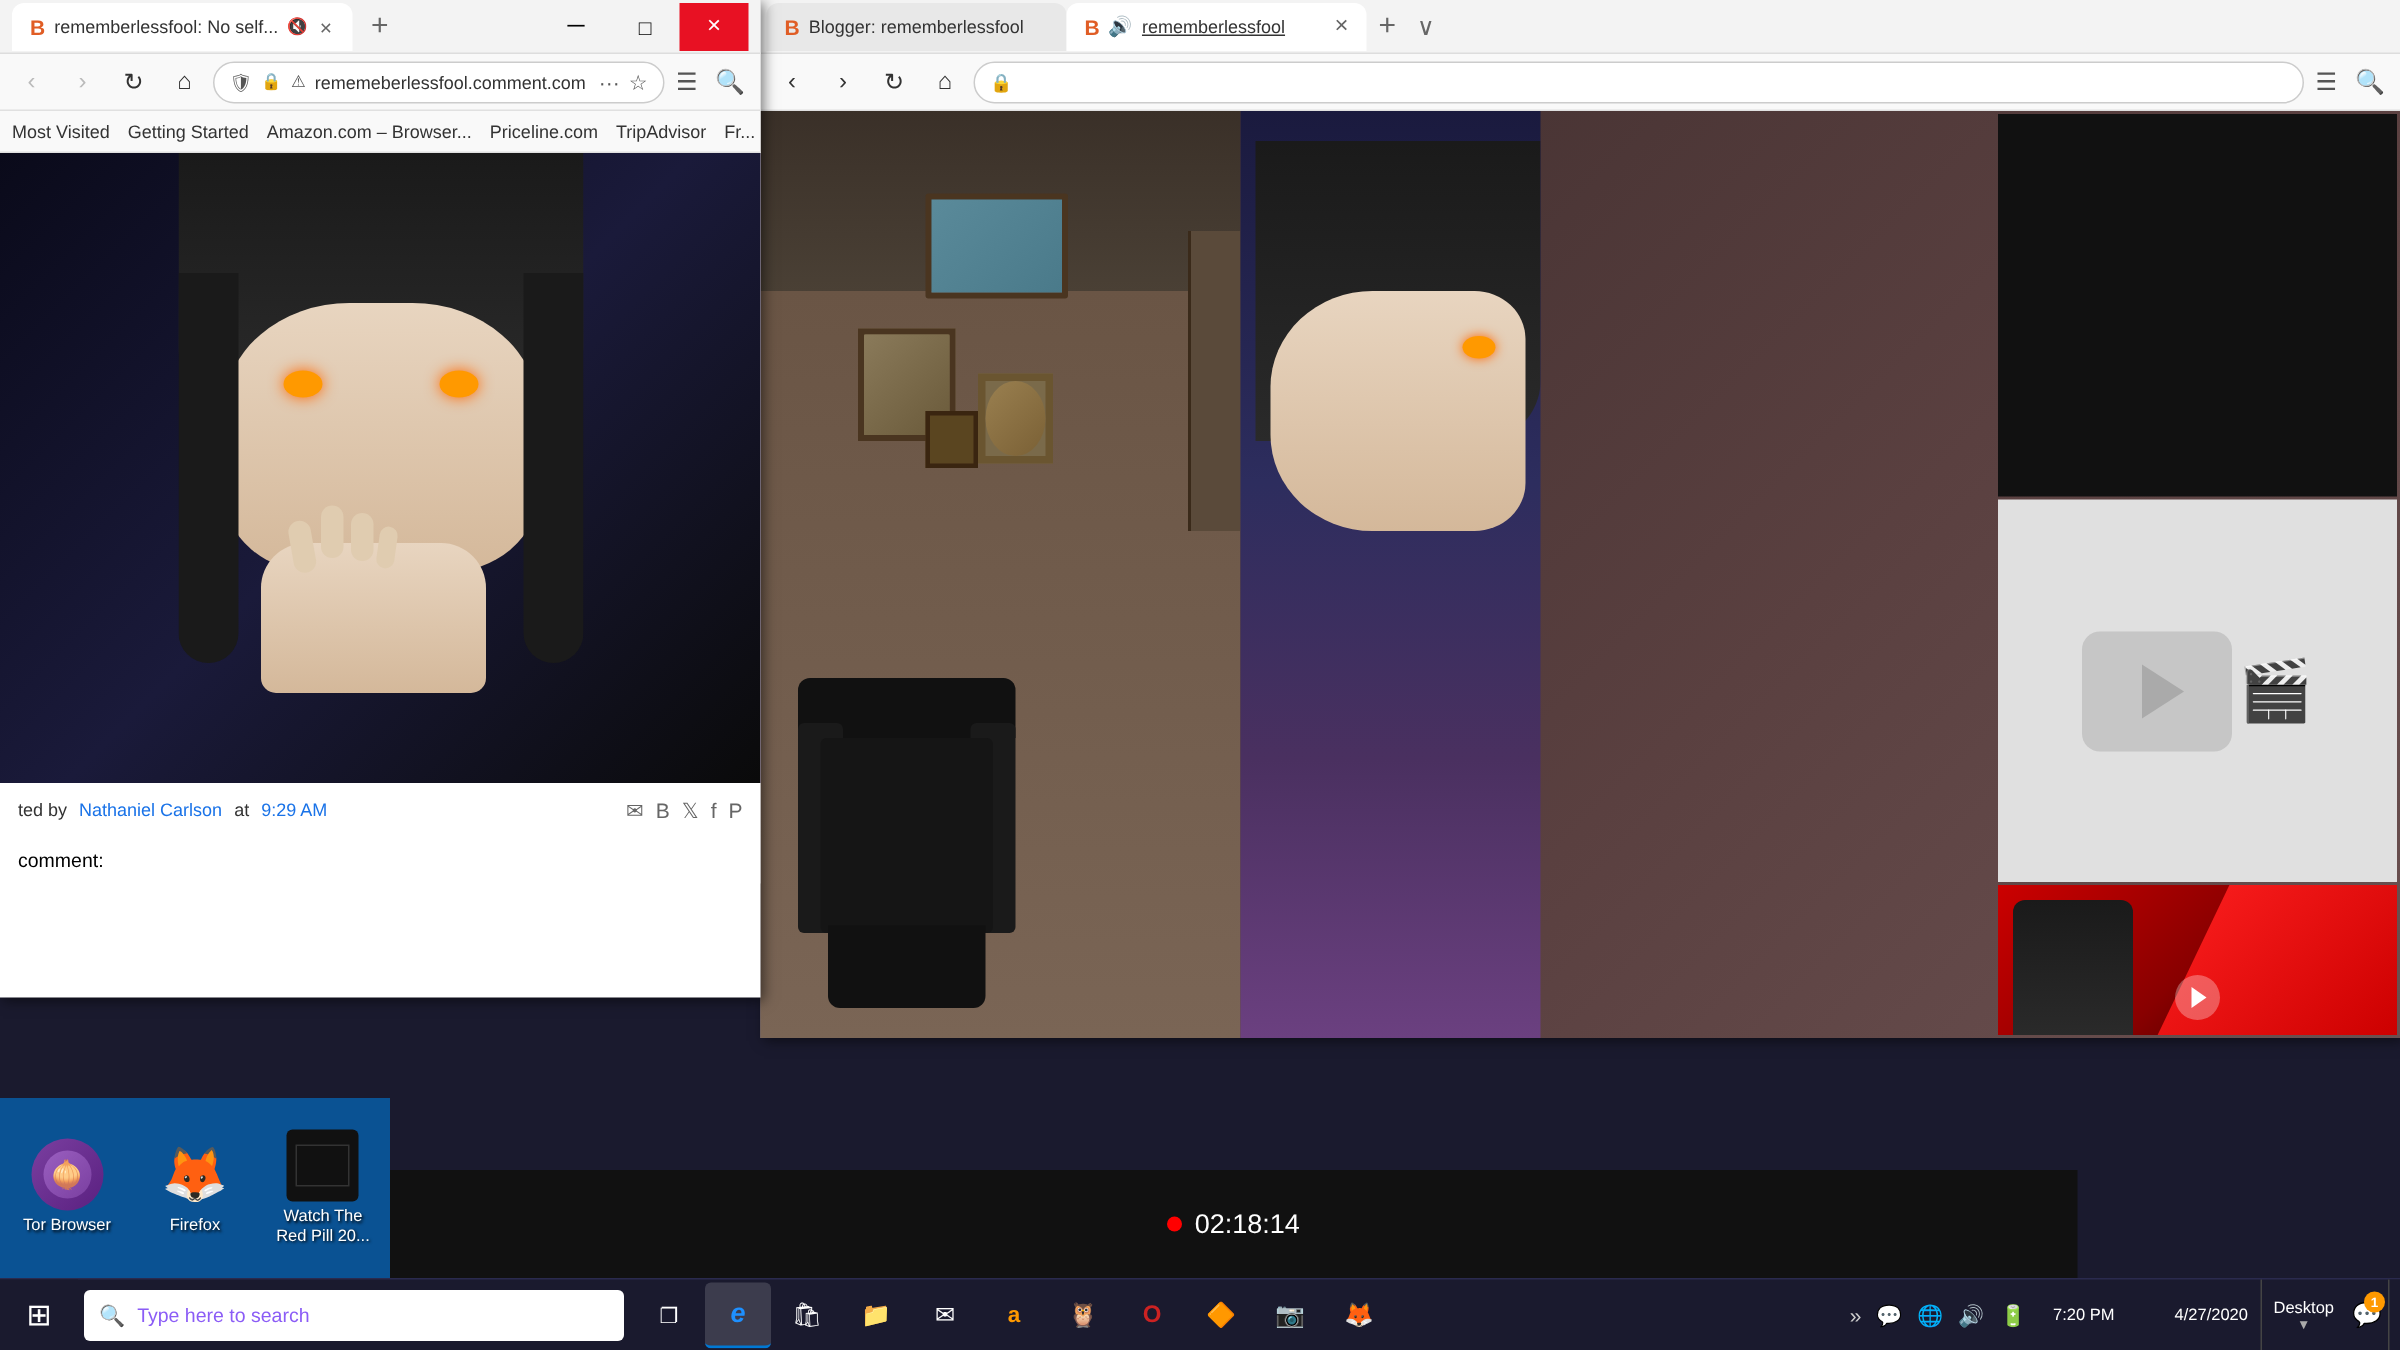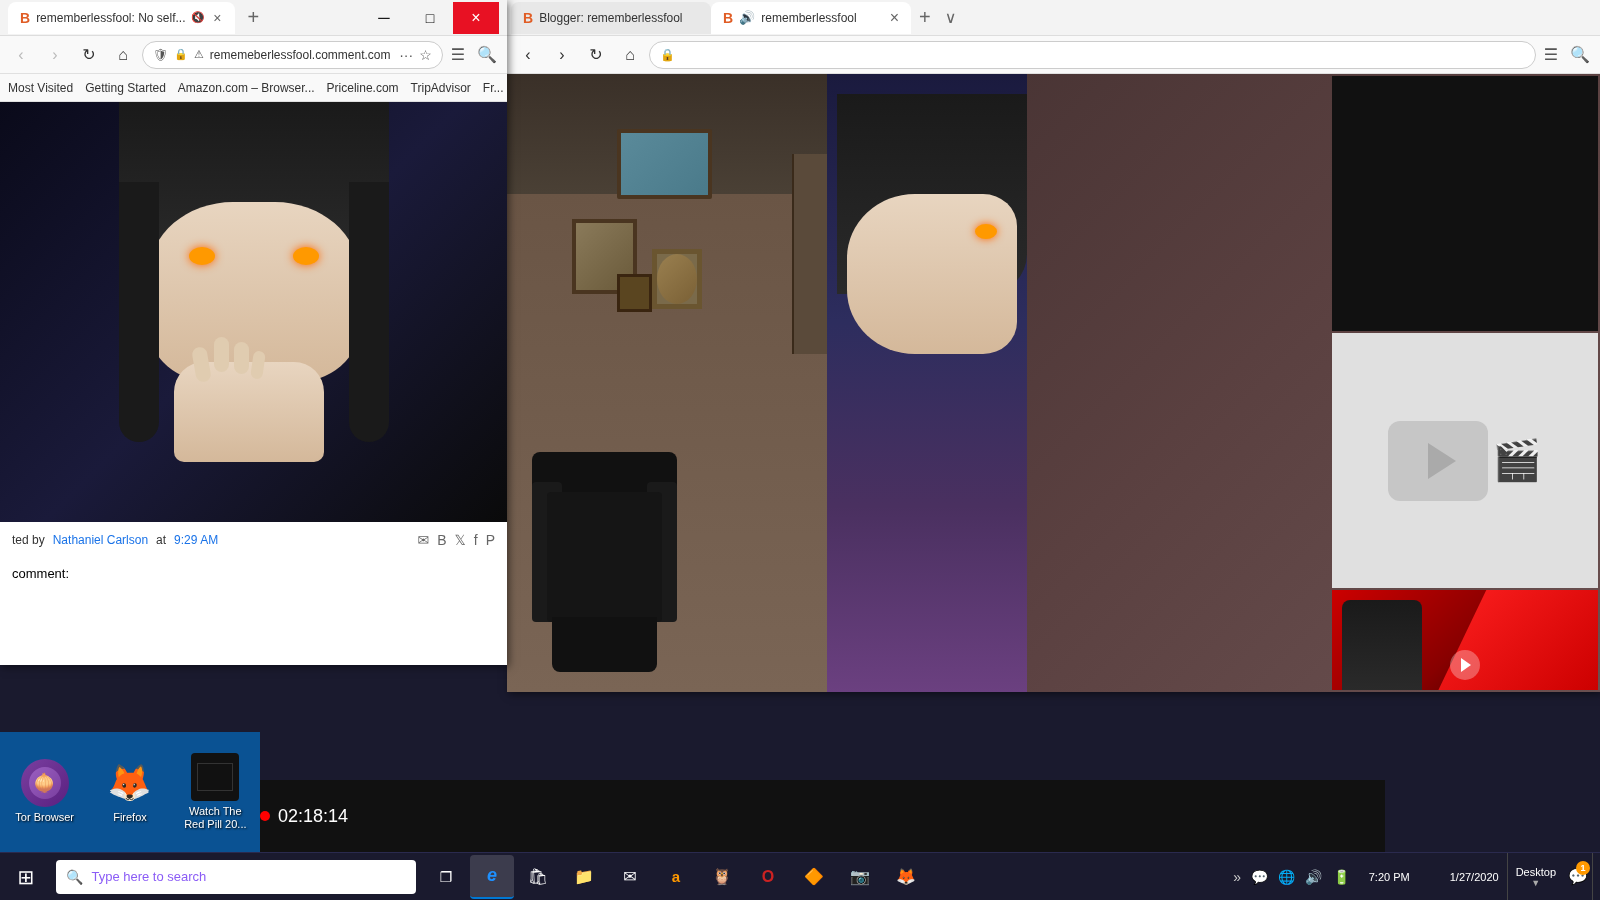--- a/index.html
+++ b/index.html
@@ -64,21 +64,21 @@
     }
     .desktop-icon-label {
       font-size: 11px; color: white; text-align: center; text-shadow: 1px 1px 2px black;
       line-height: 1.2;
     }
     .black-box-icon { background: #111; width: 48px; height: 48px; }
 
     
     .video-popup {
       position: absolute; bottom: 48px; left: 260px; right: 215px; height: 72px;
-      background: #111; display: flex; align-items: center; justify-content: flex-start;
+      background: #111; display: flex; align-items: center; justify-content: center;
       z-index: 50;
     }
     .video-timer { display: flex; align-items: center; gap: 8px; color: white; font-size: 18px; }
     .video-timer-dot { width: 10px; height: 10px; border-radius: 50%; background: red; }
 
     
     .edge-window-left {
       position: absolute; top: 0; left: 0; width: 507px; height: 665px;
       background: white; display: flex; flex-direction: column; z-index: 20;
       box-shadow: 2px 2px 8px rgba(0,0,0,0.5);
@@ -283,21 +283,21 @@
 <div class="edge-window-right">
 
   <div class="edge-titlebar-right">
     <div class="edge-tab-inactive">
       <span style="color:#e05d25;font-weight:bold;font-size:14px;">B</span>
       <span style="flex:1;overflow:hidden;text-overflow:ellipsis;white-space:nowrap;">Blogger: rememberlessfool</span>
     </div>
     <div class="edge-tab-right">
       <span style="color:#e05d25;font-weight:bold;font-size:14px;">B</span>
       <span style="font-size:13px;">🔊</span>
-      <span style="flex:1;overflow:hidden;text-overflow:ellipsis;white-space:nowrap;">rememberlessfool</span>
+      <span style="flex:1;overflow:hidden;text-overflow:ellipsis;white-space:nowrap;text-decoration:underline;">rememberlessfool</span>
       <span style="font-size:16px;color:#666;cursor:pointer;">×</span>
     </div>
     <span class="edge-tab-right-new">+</span>
     <span class="edge-tab-more">∨</span>
     <div style="flex:1;"></div>
   </div>
 
   <div class="edge-toolbar-right-bar">
     <button class="nav-btn">‹</button>
     <button class="nav-btn">›</button>
@@ -441,21 +441,21 @@
   <div class="taskbar-tray">
     <span class="tray-icon">»</span>
     <span class="tray-icon">💬</span>
     <span class="tray-icon">🌐</span>
     <span class="tray-icon">🔊</span>
     <span class="tray-icon">🔋</span>
   </div>
 
   <div class="taskbar-clock">
     <span>7:20 PM</span>
-    <span>1/27/2020</span>
+    <span>4/27/2020</span>
   </div>
 
   <div style="display:flex;flex-direction:column;align-items:center;justify-content:center;padding:0 8px;font-size:11px;color:white;cursor:pointer;border-left:1px solid #444;height:48px;">
     <span>Desktop</span>
     <span style="font-size:9px;color:#aaa;">▼</span>
   </div>
 
   <div style="position:relative;width:28px;height:48px;display:flex;align-items:center;justify-content:center;">
     <span style="font-size:16px;color:white;">💬</span>
     <div style="position:absolute;top:8px;right:2px;width:14px;height:14px;background:#ff9900;border-radius:50%;display:flex;align-items:center;justify-content:center;font-size:9px;color:white;font-weight:bold;">1</div>

